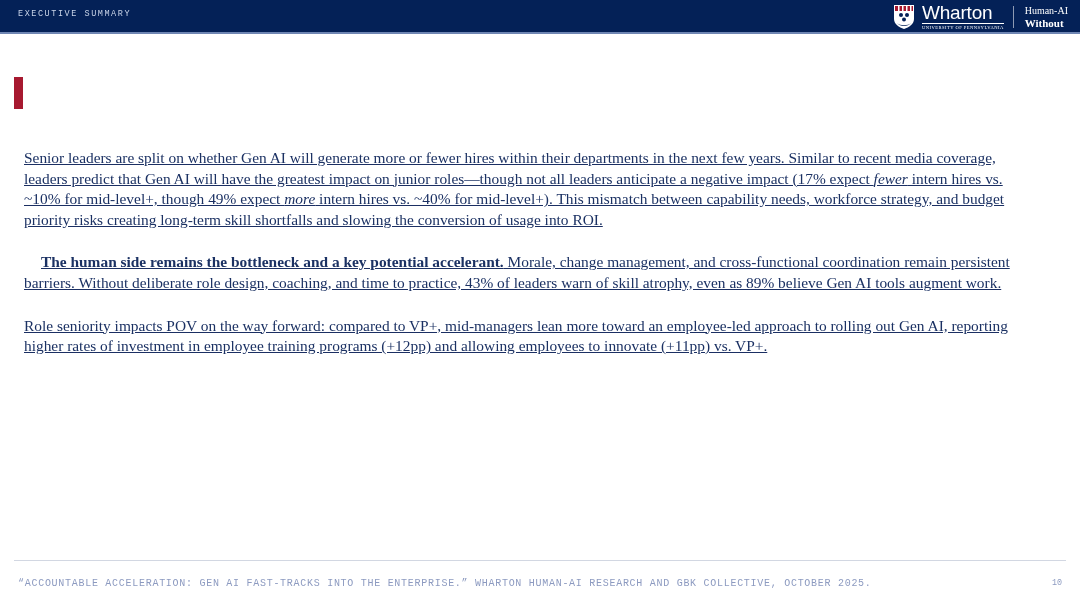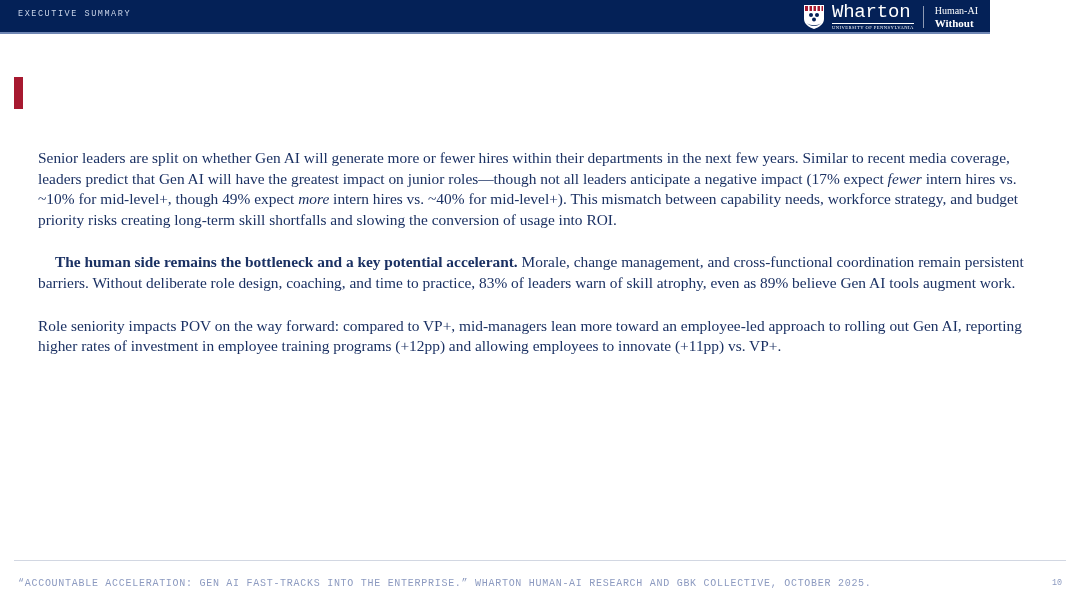--- a/index.html
+++ b/index.html
@@ -13,21 +13,21 @@
     position: relative;
     overflow: hidden;
     font-family: "Liberation Serif", serif;
     color: #1b2f63;
   }
 
   
   .header-bar {
     position: absolute;
     left: 0; top: 0;
-    width: 990px;
+    width: 1080px;
     height: 34px;
     background: #042157;
     border-bottom: 2px solid #6f86b3;
     box-sizing: border-box;
   }
   .eyebrow {
     position: absolute;
     left: 18px;
     top: 9px;
     font-family: "Liberation Mono", monospace;
@@ -53,21 +53,21 @@
     flex: 0 0 auto;
     display: block;
   }
   .wharton-word {
     display: flex;
     flex-direction: column;
     justify-content: center;
     line-height: 1;
   }
   .wharton-name {
-    font-family: Liberation Mono, monospace;
+    font-family: Liberation Sans, sans-serif;
     font-size: 19px;
     color: #ffffff;
     letter-spacing: -0.2px;
     line-height: 19px;
   }
   .wharton-rule {
     width: 100%;
     height: 1px;
     background: #ffffff;
     margin: 1px 0 1px 0;
@@ -129,23 +129,24 @@
     line-height: 40px;
     letter-spacing: -0.9px;
     color: #132c66;
     margin-left: 10px;
     white-space: nowrap;
   }
 
   
   .body-area {
     position: absolute;
-    left: 38px;
+    left: 24px;
     top: 148px;
     width: 986px;
+    text-decoration: underline;
   }
   .para {
     font-family: "Liberation Serif", serif;
     font-size: 15.4px;
     line-height: 20.6px;
     color: #1b3163;
     margin: 0 0 22px 0;
     text-align: left;
   }
   .para:last-child { margin-bottom: 0; }
@@ -214,19 +215,19 @@
     </div>
   </div>
 </div>
 
 <div class="title-row">
   <div class="title-accent"></div>
 </div>
 
 <div class="body-area">
     <p class="para"><span>Senior leaders are split on whether Gen AI will generate more or fewer hires within their departments in the next few years. Similar to recent media coverage, leaders predict that Gen AI will have the greatest impact on junior roles—though not all leaders anticipate a negative impact (17% expect </span><i>fewer</i><span> intern hires vs. ~10% for mid-level+, though 49% expect </span><i>more</i><span> intern hires vs. ~40% for mid-level+). This mismatch between capability needs, workforce strategy, and budget priority risks creating long-term skill shortfalls and slowing the conversion of usage into ROI.</span></p>
-    <p class="para"><b>The human side remains the bottleneck and a key potential accelerant.</b><span> Morale, change management, and cross-functional coordination remain persistent barriers. Without deliberate role design, coaching, and time to practice, 83% of leaders warn of skill atrophy, even as 89% believe Gen AI tools augment work.</span></p>
+    <p class="para"><b>The human side remains the bottleneck and a key potential accelerant.</b><span> Morale, change management, and cross-functional coordination remain persistent barriers. Without deliberate role design, coaching, and time to practice, 43% of leaders warn of skill atrophy, even as 89% believe Gen AI tools augment work.</span></p>
     <p class="para"><span>Role seniority impacts POV on the way forward: compared to VP+, mid-managers lean more toward an employee-led approach to rolling out Gen AI, reporting higher rates of investment in employee training programs (+12pp) and allowing employees to innovate (+11pp) vs. VP+.</span></p>
   </div>
 
 <div class="footer-rule"></div>
 <div class="footer-source">“ACCOUNTABLE ACCELERATION: GEN AI FAST-TRACKS INTO THE ENTERPRISE.” WHARTON HUMAN-AI RESEARCH AND GBK COLLECTIVE, OCTOBER 2025.</div>
 <div class="page-number">10</div>
 
 </body></html>

